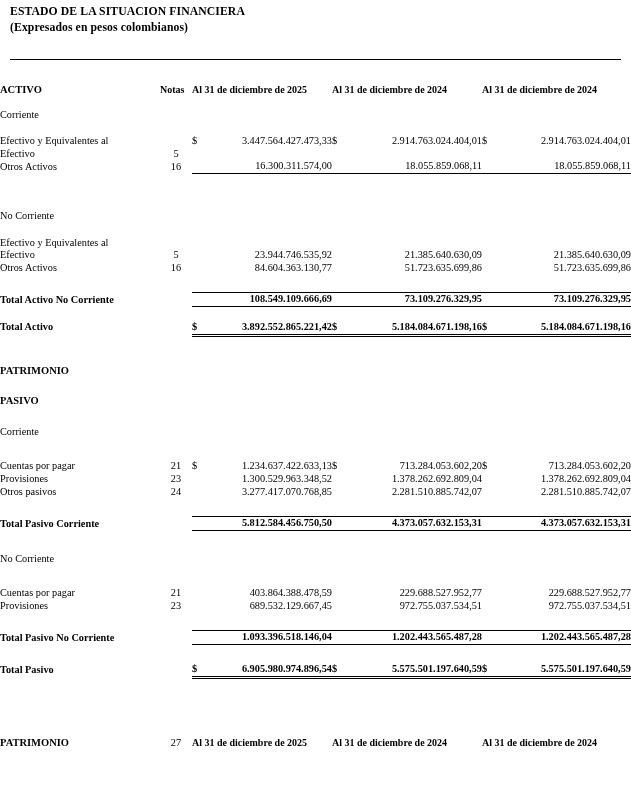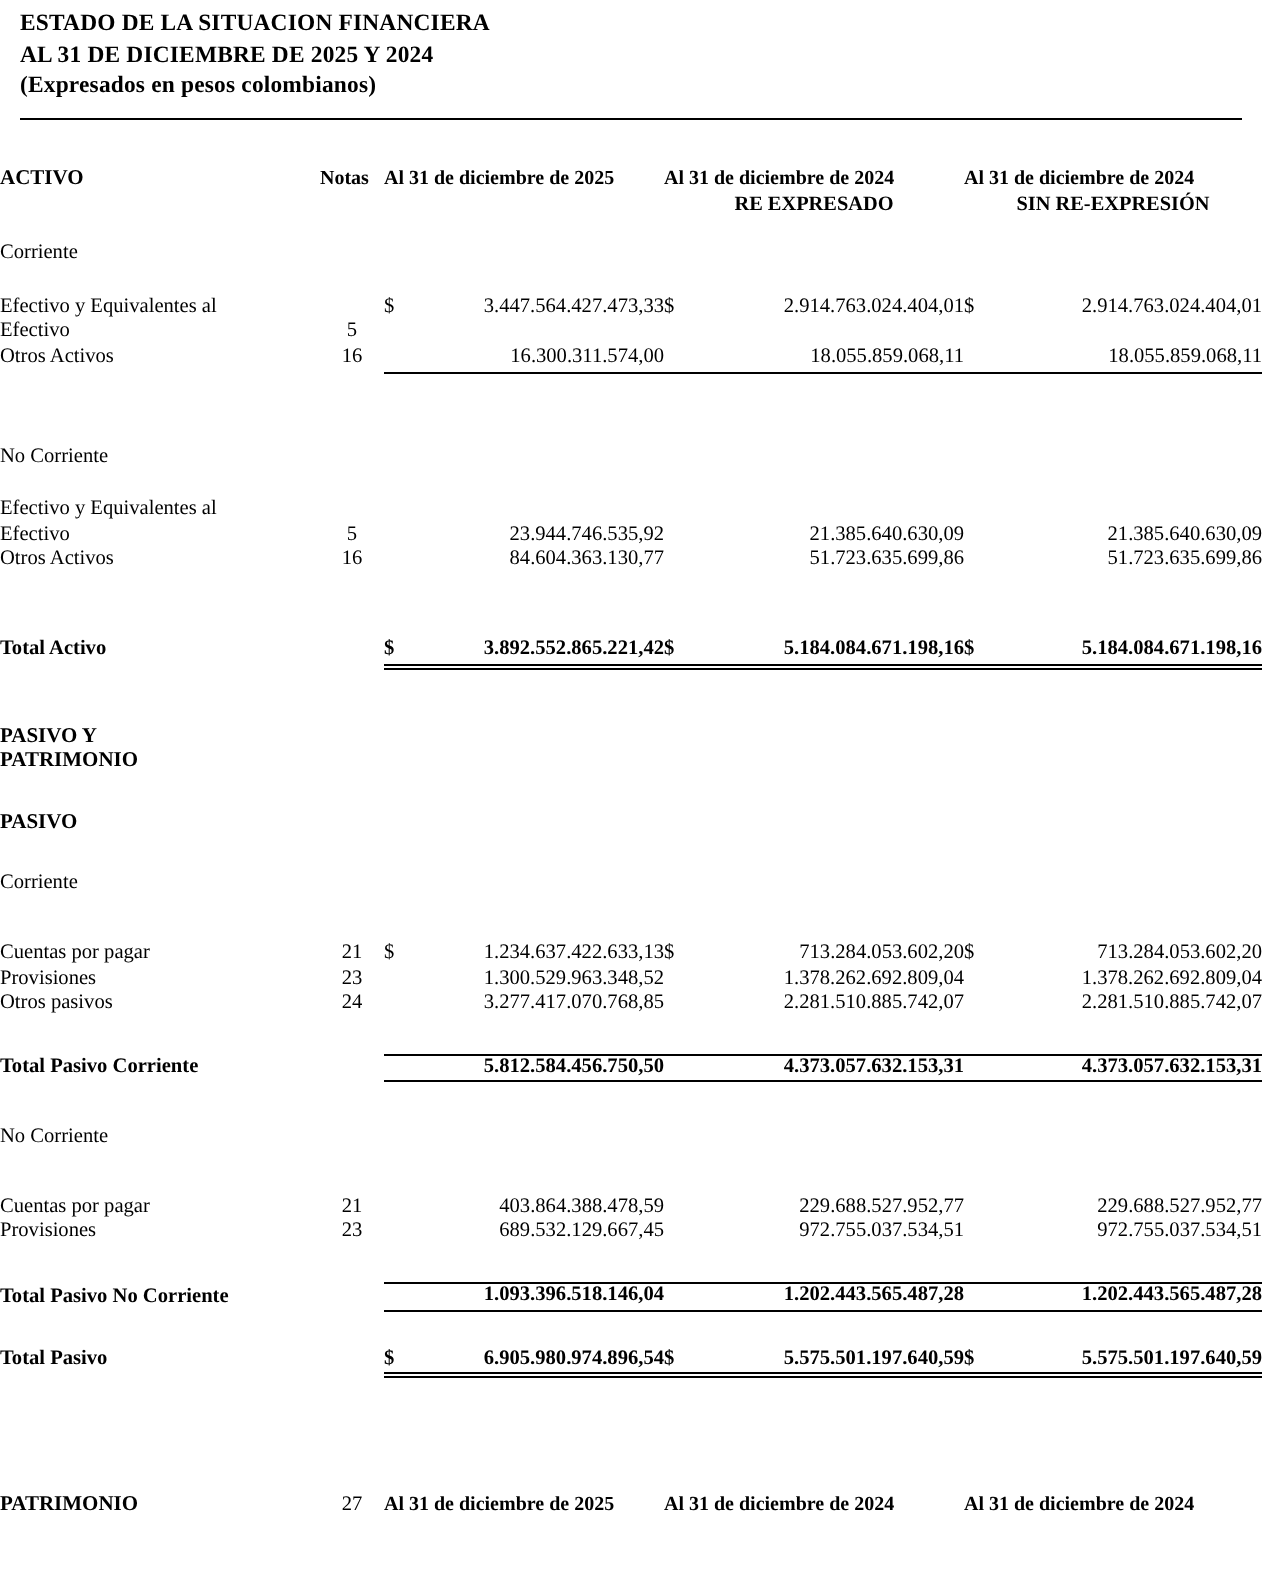--- a/index.html
+++ b/index.html
@@ -126,21 +126,20 @@
   }
   td.relcell { position: relative; }
 </style>
 </head>
 <body>
 
 <div class="page">
 
   <div class="title-block">
     <div class="title-line">ESTADO DE LA SITUACION FINANCIERA</div>
-    <div class="title-line">AL 31 DE DICIEMBRE DE 2025 Y 2024</div>
     <div class="title-line">(Expresados en pesos colombianos)</div>
   </div>
   <div class="title-rule"></div>
 
   <table class="sheet">
     <colgroup>
       <col class="c-label">
         <col class="c-note">
         <col class="c-cur1">
         <col class="c-val1">
@@ -151,27 +150,20 @@
     </colgroup>
     <tbody>
 
       <tr>
         <td class="sec-head">ACTIVO</td>
         <td class="colhead">Notas</td>
         <td class="colhead" colspan="2">Al 31 de diciembre de 2025</td>
         <td class="colhead" colspan="2">Al 31 de diciembre de 2024</td>
         <td class="colhead" colspan="2">Al 31 de diciembre de 2024</td>
       </tr>
-      <tr>
-        <td></td>
-        <td></td>
-        <td class="colhead-sub" colspan="2"></td>
-        <td class="colhead-sub" colspan="2">RE EXPRESADO</td>
-        <td class="colhead-sub" colspan="2">SIN RE-EXPRESIÓN</td>
-      </tr>
 
       <tr class="sp12">
           <td colspan="8"></td>
         </tr>
 
       <tr>
         <td class="label plain">Corriente</td>
         <td colspan="7"></td>
       </tr>
 
@@ -248,44 +240,50 @@
         <td class="cur"></td>
         <td class="val2">51.723.635.699,86</td>
         <td class="cur"></td>
         <td class="val3">51.723.635.699,86</td>
       </tr>
 
       <tr class="sp18">
           <td colspan="8"></td>
         </tr>
 
+      <tr>
+        <td class="label bold">Total Activo No Corriente</td>
+        <td class="note"></td>
+        <td class="cur bold rt ul-1"></td>
+        <td class="val bold rt ul-1">108.549.109.666,69</td>
+        <td class="cur bold rt ul-1"></td>
+        <td class="val2 bold rt ul-1">73.109.276.329,95</td>
+        <td class="cur bold rt ul-1"></td>
+        <td class="val3 bold rt ul-1">73.109.276.329,95</td>
+      </tr>
 
       <tr class="sp14">
           <td colspan="8"></td>
         </tr>
 
       <tr>
         <td class="label bold">Total Activo</td>
         <td class="note"></td>
         <td class="cur bold relcell ul-2">$</td>
         <td class="val bold relcell ul-2">3.892.552.865.221,42</td>
         <td class="cur bold relcell ul-2">$</td>
         <td class="val2 bold relcell ul-2">5.184.084.671.198,16</td>
         <td class="cur bold relcell ul-2">$</td>
         <td class="val3 bold relcell ul-2">5.184.084.671.198,16</td>
       </tr>
 
       <tr class="sp30">
           <td colspan="8"></td>
         </tr>
 
-      <tr>
-        <td class="sec-head">PASIVO Y</td>
-        <td colspan="7"></td>
-      </tr>
       <tr>
         <td class="sec-head">PATRIMONIO</td>
         <td colspan="7"></td>
       </tr>
 
       <tr class="sp18">
           <td colspan="8"></td>
         </tr>
 
       <tr>

